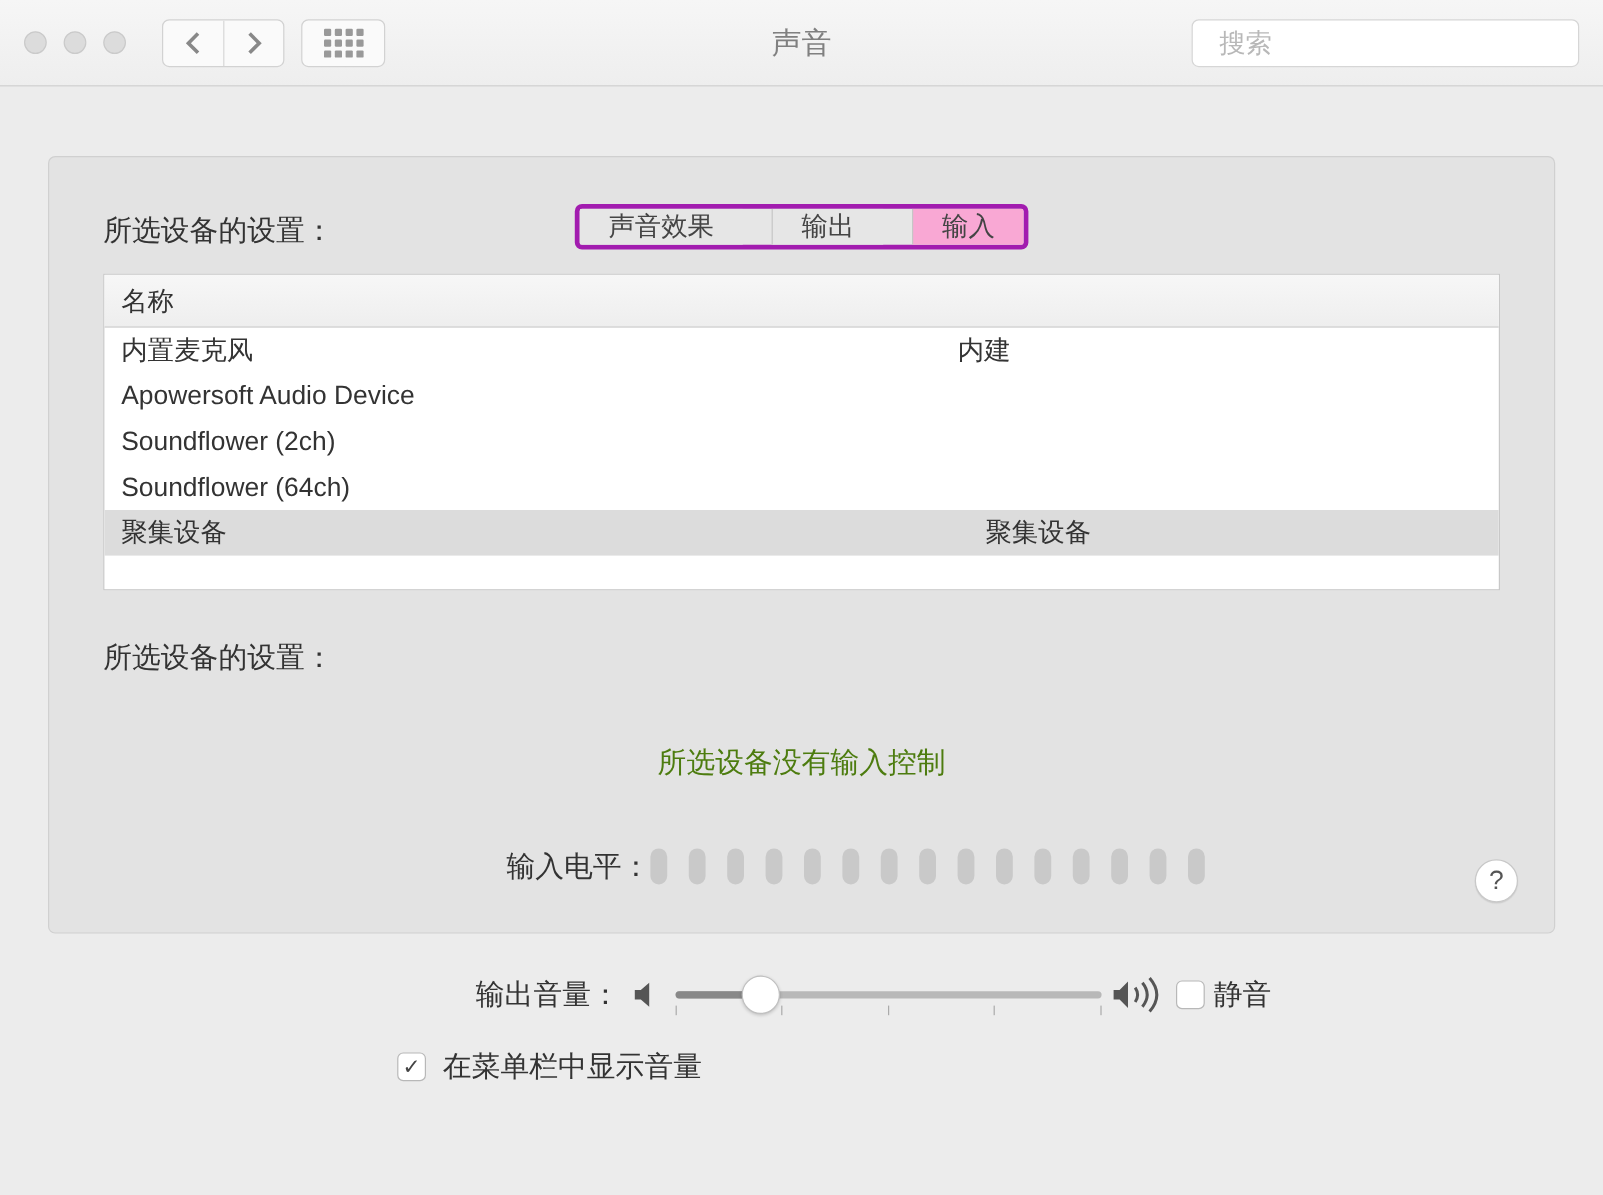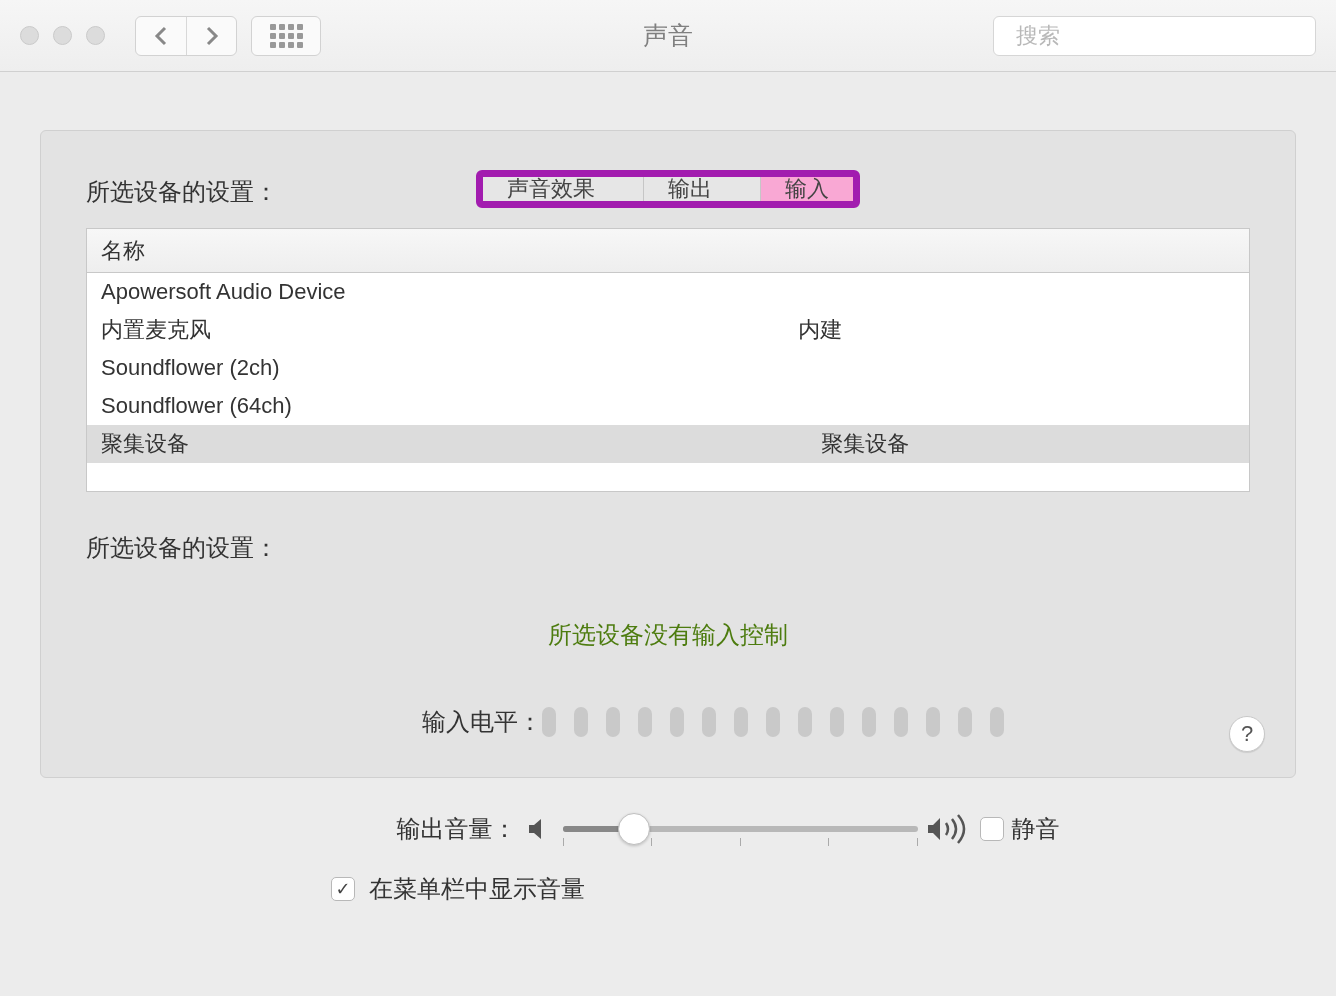--- a/index.html
+++ b/index.html
@@ -80,21 +80,21 @@
     .search-input::placeholder { color: #b8b8b8; }
     
     
     .content { padding: 0 40px 40px; position: relative; }
     
     .tabs {
       display: flex;
       position: absolute;
       top: 40px; left: 50%; transform: translateX(-50%);
       z-index: 5;
-      border: 7px solid #a21caf;
+      border: 4px solid #a21caf;
       border-radius: 6px;
       overflow: hidden;
       height: 38px;
       background: #e6e6e6;
     }
     .tab {
       padding: 0 24px;
       display: flex; align-items: center; justify-content: center;
       font-size: 22px;
       cursor: pointer;
@@ -270,26 +270,26 @@
 
   <div class="panel">
     <div class="section-label">所选设备的设置：</div>
 
     <div class="device-table">
       <div class="table-header">
         <div class="col-name">名称</div>
       </div>
       <div class="table-body">
         <div class="table-row">
+          <div class="col-name">内置麦克风</div>
+          <div class="col-type">内建</div>
+        </div>
+        <div class="table-row">
           <div class="col-name">Apowersoft Audio Device</div>
           <div class="col-type"></div>
-        </div>
-        <div class="table-row">
-          <div class="col-name">内置麦克风</div>
-          <div class="col-type">内建</div>
         </div>
         <div class="table-row">
           <div class="col-name">Soundflower (2ch)</div>
           <div class="col-type"></div>
         </div>
         <div class="table-row">
           <div class="col-name">Soundflower (64ch)</div>
           <div class="col-type"></div>
         </div>
         <div class="table-row selected">

